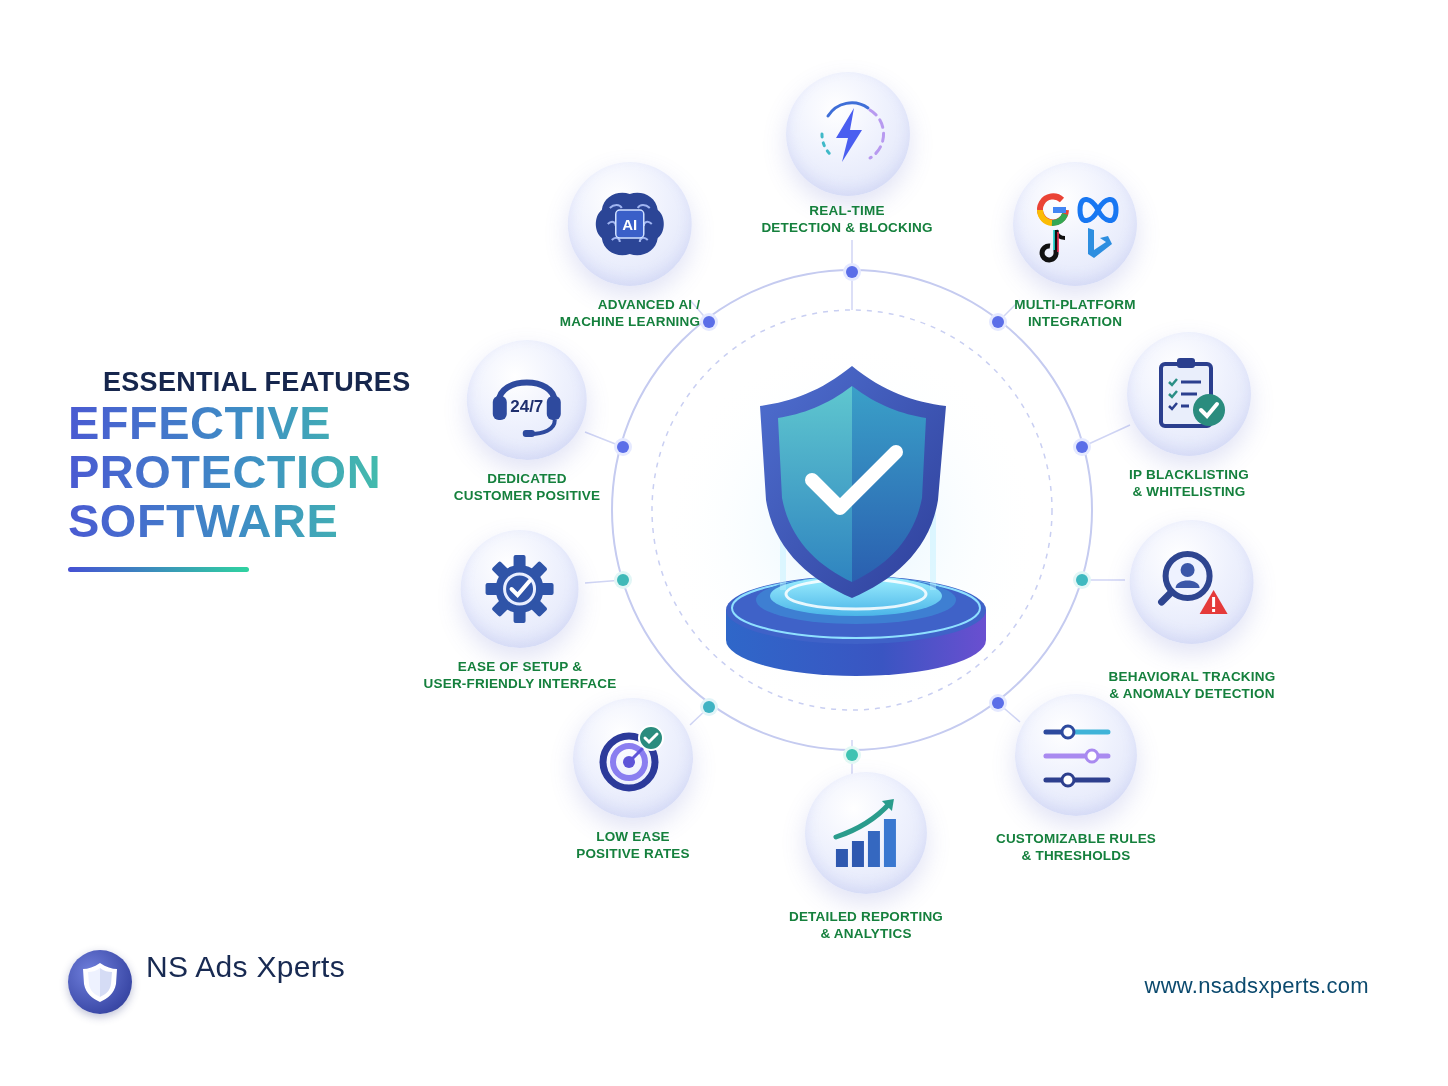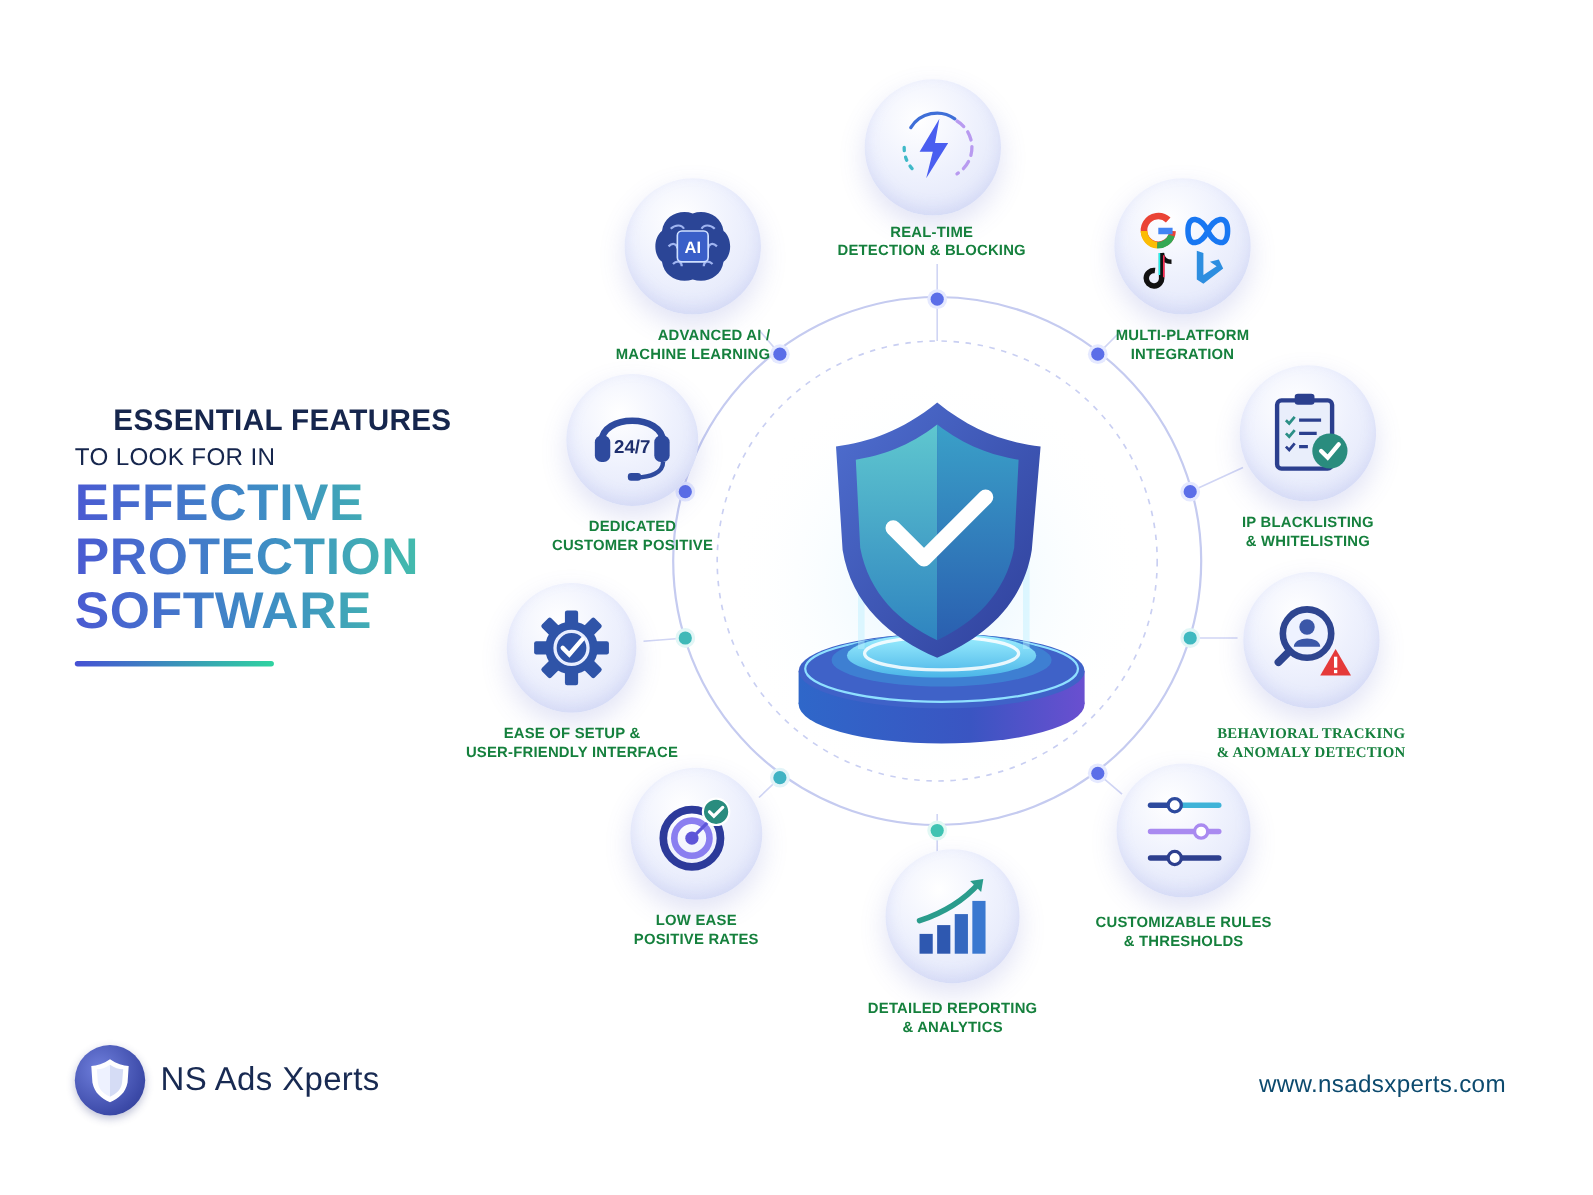--- a/index.html
+++ b/index.html
@@ -29,36 +29,35 @@
     background: radial-gradient(circle at 40% 30%, #ffffff 0%, #eef1fd 45%, #dde2f8 100%);
     box-shadow: 0 10px 24px rgba(90, 100, 200, 0.18), inset 0 -6px 14px rgba(140, 150, 230, 0.18);
     display: flex; align-items: center; justify-content: center;
   }
   .label {
     font-size: 13.5px; font-weight: 700; color: #15803d; line-height: 17px;
     white-space: nowrap; margin-top: 10px; letter-spacing: 0.2px;
   }
   .label span { display: block; }
 
-  .footer-logo { position: absolute; left: 68px; top: 950px; display: flex; align-items: center; }
+  .footer-logo { position: absolute; left: 68px; top: 950px; display: flex; align-items: flex-start; }
   .logo-circle {
     width: 64px; height: 64px; border-radius: 50%;
     background: radial-gradient(circle at 35% 35%, #6f7fdc 0%, #3c4aa8 70%, #2c3a8a 100%);
     box-shadow: 0 3px 8px rgba(40,50,120,0.3);
     display: flex; align-items: center; justify-content: center;
   }
   .brand { font-size: 30px; color: #182a52; margin-left: 14px; letter-spacing: 0.3px; }
   .website { position: absolute; right: 79px; top: 973px; font-size: 22px; color: #0c4a6e; letter-spacing: 0.3px; }
 </style>
 </head>
 <body>
 
 <div class="headline">
   <div class="h1">ESSENTIAL FEATURES</div>
-  <div class="h2">TO LOOK FOR IN</div>
   <div class="big">EFFECTIVE</div>
   <div class="big">PROTECTION</div>
   <div class="big">SOFTWARE</div>
   <div class="underline"></div>
 </div>
 
 <div class="diagram">
   <svg width="1448" height="1086" viewBox="0 0 1448 1086">
     <defs>
       <radialGradient id="glow" cx="50%" cy="50%" r="50%">
@@ -206,21 +205,21 @@
         <path d="M58 44 L 64 46 L 64 66 L 76 58 L 70 54 L 78 52 L 82 60 L 64 74 L 58 70 Z" fill="#2d8ee0"></path>
       </g>
     </svg>
   </div>
   <div class="label">
     <span>MULTI-PLATFORM</span>
     <span>INTEGRATION</span>
   </div>
 </div>
 
-<div class="feature" style="left:527px; top:340px;margin-left:48px;">
+<div class="feature" style="left:527px; top:340px;">
   <div class="bubble" style="width:120px;height:120px;">
     <svg width="84" height="84" viewBox="0 0 84 84">
       <path d="M14 44 C 14 18, 70 18, 70 44" fill="none" stroke="#2e4a9e" stroke-width="6"></path>
       <rect x="8" y="38" width="14" height="24" rx="6" fill="#2e4a9e"></rect>
       <rect x="62" y="38" width="14" height="24" rx="6" fill="#2e4a9e"></rect>
       <path d="M70 62 C 70 72, 58 76, 46 76" fill="none" stroke="#2e4a9e" stroke-width="4"></path>
       <rect x="38" y="72" width="12" height="7" rx="3" fill="#2e4a9e"></rect>
       <text x="42" y="54" text-anchor="middle" font-family="Liberation Sans, sans-serif" font-weight="700" font-size="17" fill="#1f2f6e">24/7</text>
     </svg>
   </div>
@@ -280,21 +279,21 @@
     <svg width="84" height="84" viewBox="0 0 84 84">
       <circle cx="38" cy="36" r="22" fill="#eef2ff" stroke="#2e4590" stroke-width="6"></circle>
       <line x1="22" y1="52" x2="12" y2="62" stroke="#2e4590" stroke-width="7" stroke-linecap="round"></line>
       <circle cx="38" cy="30" r="7" fill="#3b57a8"></circle>
       <path d="M26 48 C 26 38, 50 38, 50 48 Z" fill="#3b57a8"></path>
       <path d="M64 50 L 78 74 L 50 74 Z" fill="#e53a3a"></path>
       <rect x="62.5" y="57" width="3" height="10" fill="#ffffff"></rect>
       <rect x="62.5" y="69" width="3" height="3" fill="#ffffff"></rect>
     </svg>
   </div>
-  <div class="label" style="margin-top:14px;font-family:Liberation Serif, serif;">
+  <div class="label" style="margin-top:24px;">
     <span>BEHAVIORAL TRACKING</span>
     <span>&amp; ANOMALY DETECTION</span>
   </div>
 </div>
 
 <div class="feature" style="left:633px; top:698px;">
   <div class="bubble" style="width:120px;height:120px;">
     <svg width="80" height="80" viewBox="0 0 80 80">
       <circle cx="36" cy="44" r="26" fill="none" stroke="#2c3a9a" stroke-width="7"></circle>
       <circle cx="36" cy="44" r="16" fill="none" stroke="#8a7ef0" stroke-width="6"></circle>

